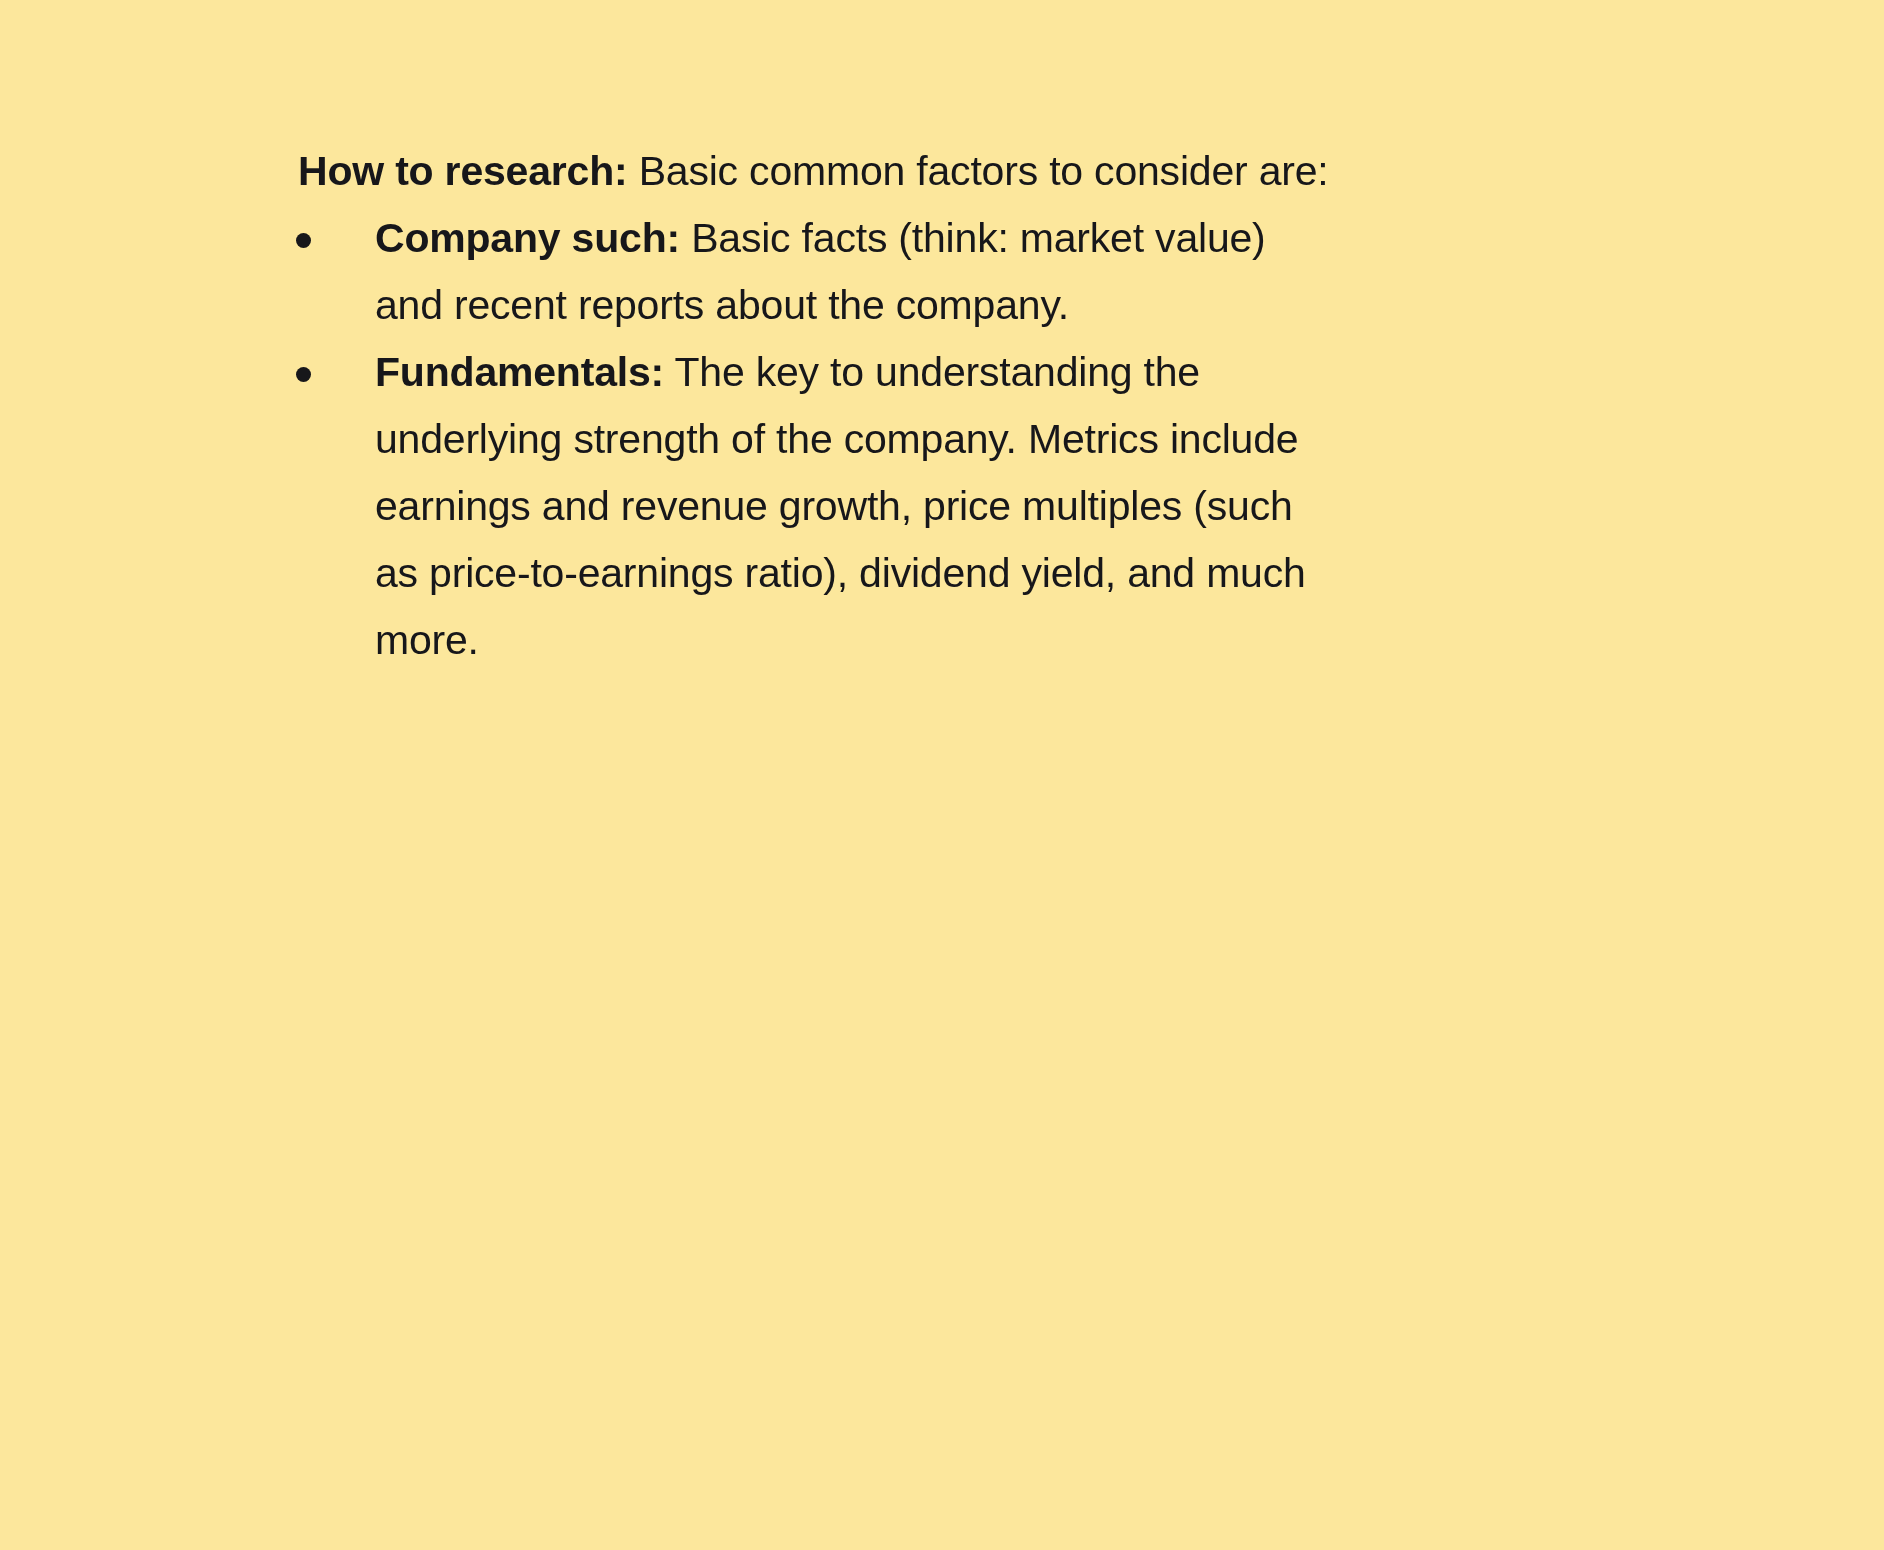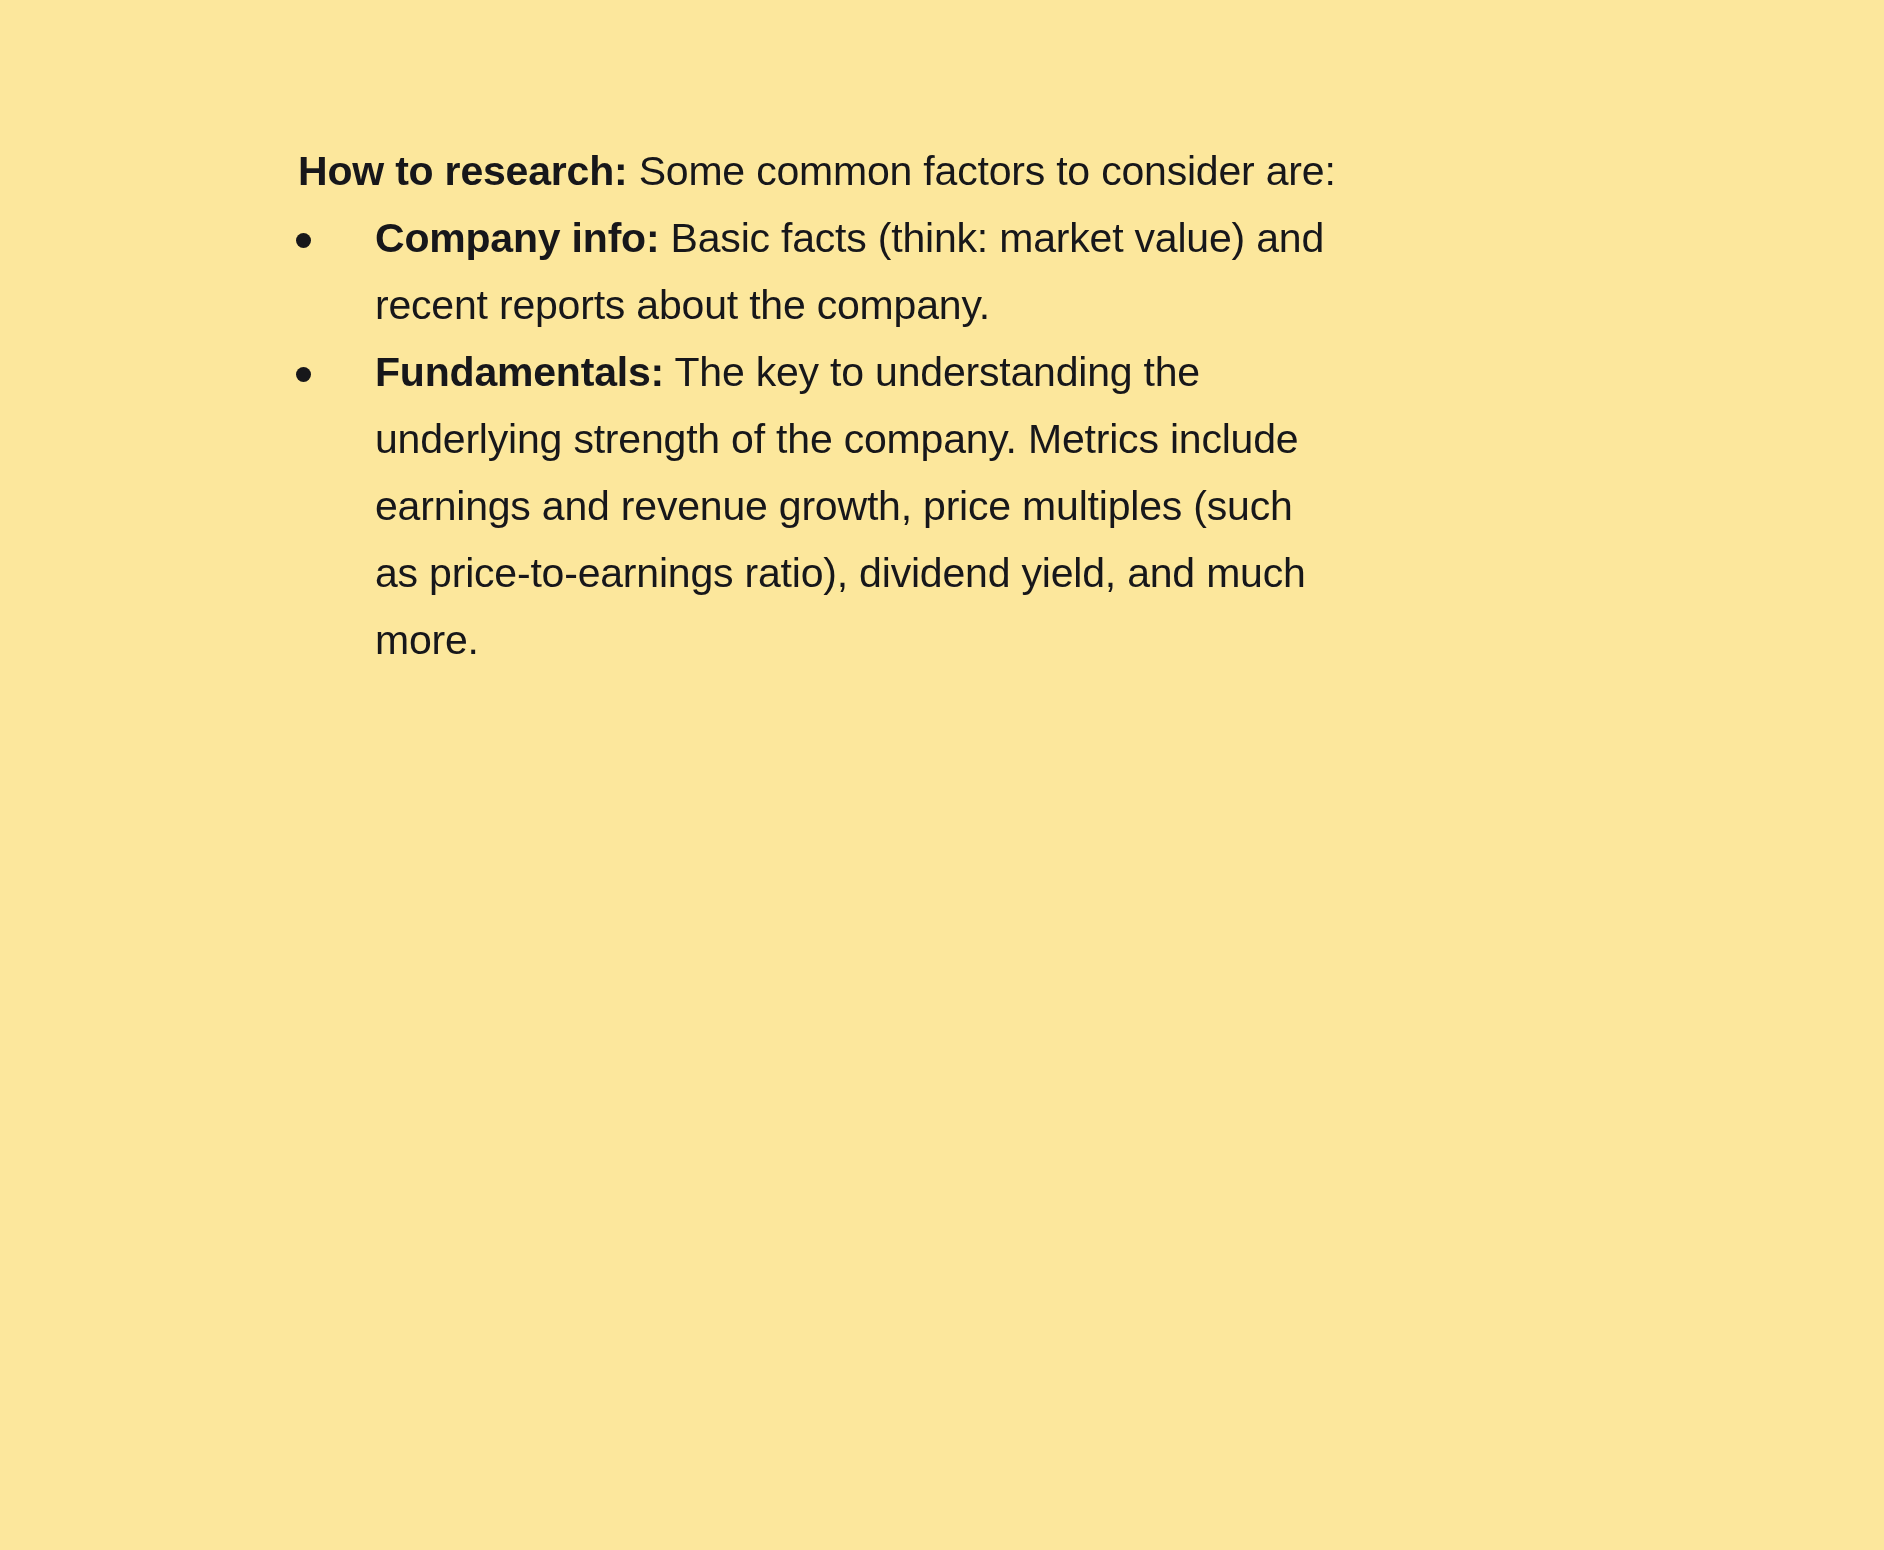--- a/index.html
+++ b/index.html
@@ -74,28 +74,28 @@
     font-weight: 700;
   }
 </style>
 </head>
 <body>
 
 <div class="page">
   <div class="content">
 
     <p class="intro">
-      <span class="lead">How to research:</span><span> Some common factors to consider are:</span>
+      <span class="lead">How to research:</span><span> Basic common factors to consider are:</span>
     </p>
 
     <ul class="bullet-list">
 
       <li>
         <span class="bullet-dot"></span>
-        <span class="item-lead">Company info:</span><span> Basic facts (think: market value) and recent reports about the company.</span>
+        <span class="item-lead">Company such:</span><span> Basic facts (think: market value) and recent reports about the company.</span>
       </li>
 
 
       <li>
         <span class="bullet-dot"></span>
         <span class="item-lead">Fundamentals:</span><span> The key to understanding the underlying strength of the company. Metrics include earnings and revenue growth, price multiples (such as price-to-earnings ratio), dividend yield, and much more.</span>
       </li>
 
     </ul>
   </div>

